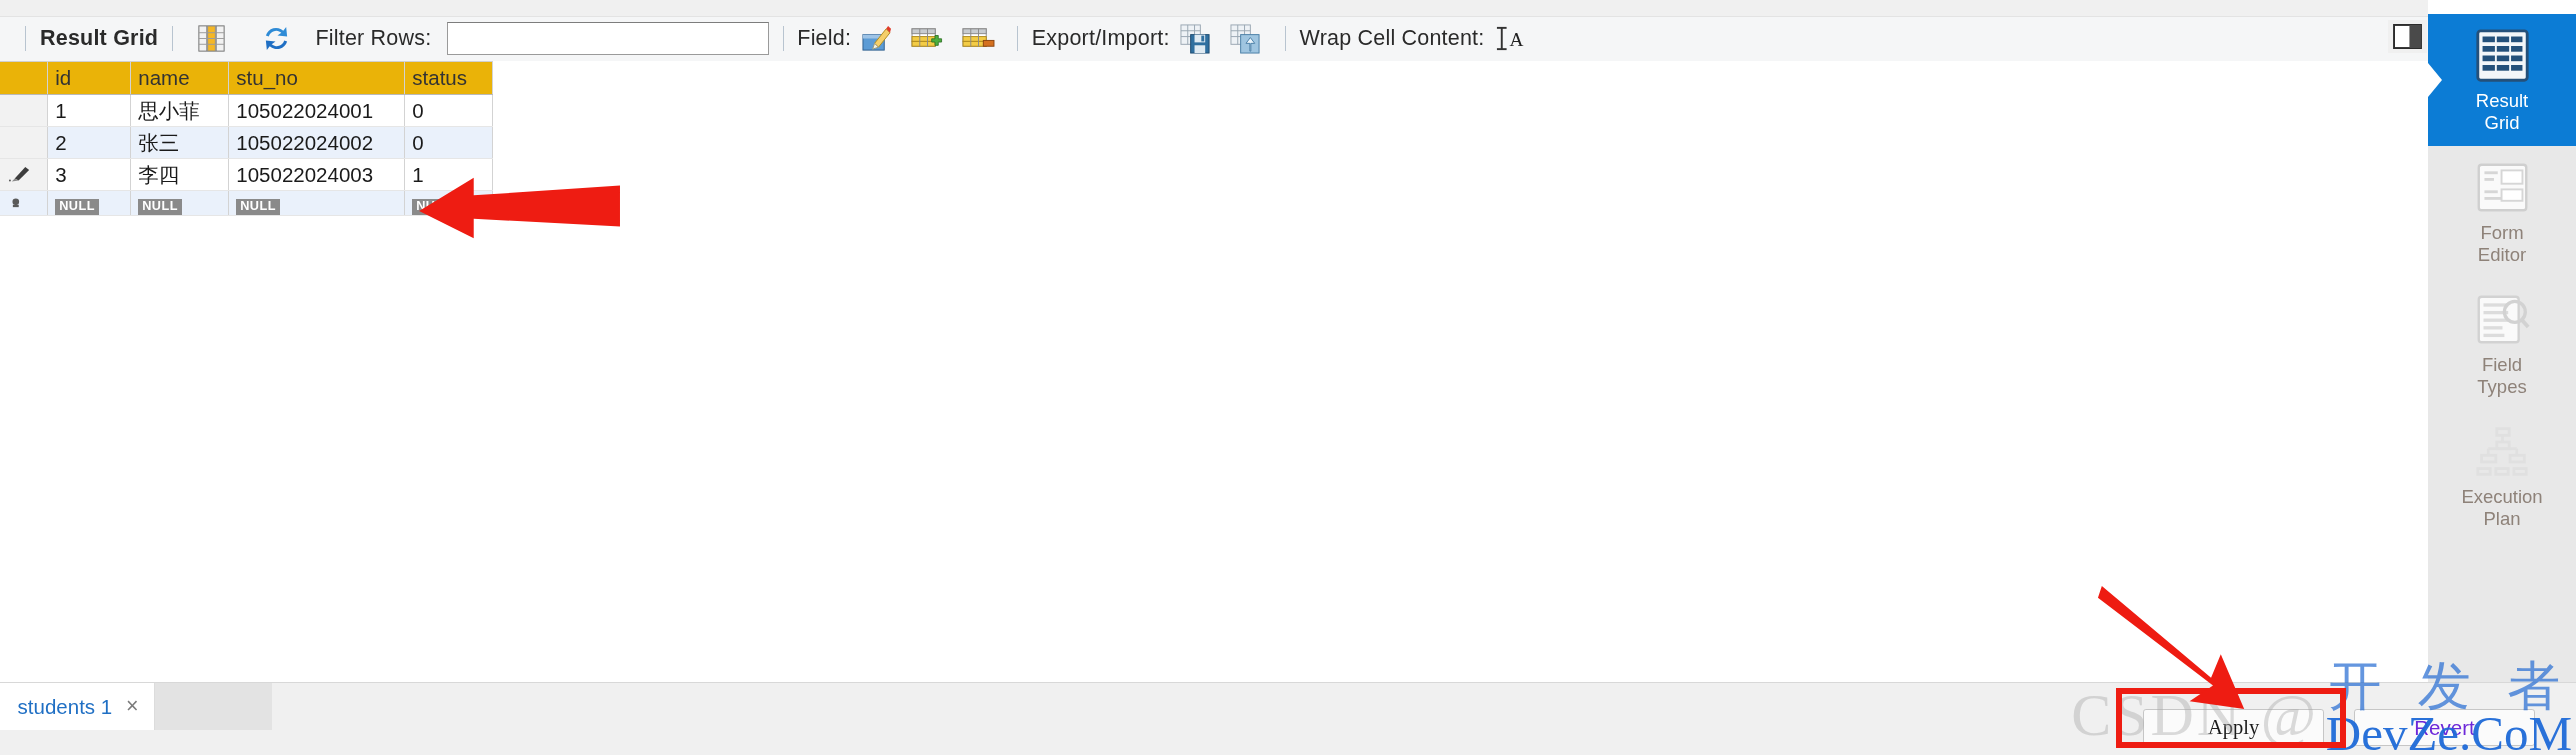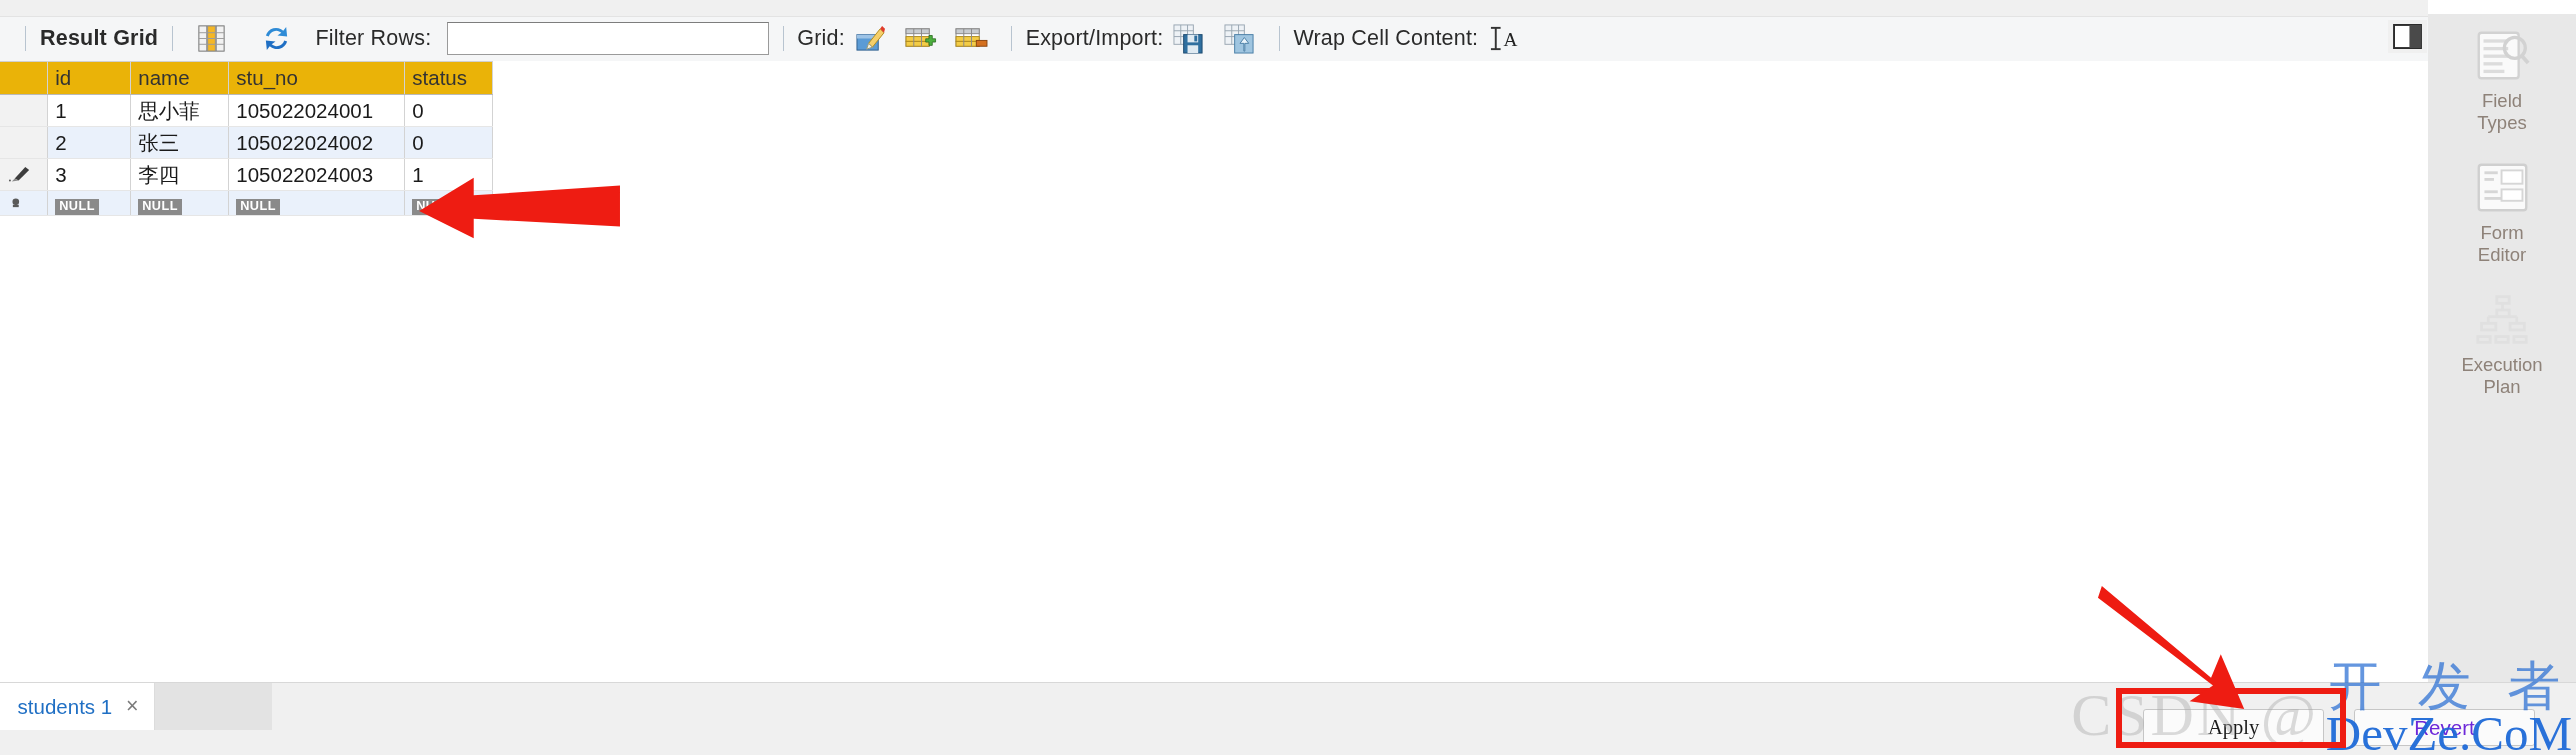--- a/index.html
+++ b/index.html
@@ -332,21 +332,21 @@
     </span>
 
     <div class="tb-gap"></div>
 
     <span class="tb-label normal">Filter Rows:</span>
 
     <input class="filter-input" type="text" placeholder="" style="">
 
     <div class="tb-sep"></div>
 
-    <span class="tb-label normal">Grid:</span>
+    <span class="tb-label normal">Field:</span>
 
     <span class="tb-btn">
       <svg width="31" height="29" viewBox="0 0 32 30">
         <rect x="2" y="11" width="22" height="16" fill="#5b9bd5" stroke="#2f5f8f"></rect>
         <rect x="2" y="11" width="22" height="4" fill="#9dc3e6"></rect>
         <path d="M14 20 L26 5 L30 9 L18 24 z" fill="#f5cf6a" stroke="#b08b1e"></path>
         <path d="M14 20 L18 24 L12 26 z" fill="#f5f0e0" stroke="#9a9a7a"></path>
         <path d="M26 5 L30 9 L31 5 L28 2 z" fill="#e03b2a"></path>
       </svg>
     </span>
@@ -509,52 +509,73 @@
     </table>
 
     <svg class="anno" style="left:419px; top:109px;" width="205" height="78" viewBox="0 0 210 80">
       <path d="M0 42 L56 8 L56 26 L206 16 L206 58 L56 50 L56 70 z" fill="#ee1c12"></path>
     </svg>
   </div>
 
   <div class="side">
     <div class="side-inner">
 
+      <div class="side-item active">
+        <svg class="side-ico" viewBox="0 0 60 60">
+          <rect x="4" y="4" width="52" height="52" rx="3" fill="#f3f6f9" stroke="#24507a" stroke-width="3"></rect>
+          <g fill="#24507a">
+            <rect x="9" y="10" width="13" height="6"></rect>
+              <rect x="24" y="10" width="13" height="6"></rect>
+              <rect x="39" y="10" width="12" height="6"></rect>
+            <rect x="9" y="20" width="13" height="6"></rect>
+              <rect x="24" y="20" width="13" height="6"></rect>
+              <rect x="39" y="20" width="12" height="6"></rect>
+            <rect x="9" y="30" width="13" height="6"></rect>
+              <rect x="24" y="30" width="13" height="6"></rect>
+              <rect x="39" y="30" width="12" height="6"></rect>
+            <rect x="9" y="40" width="13" height="6"></rect>
+              <rect x="24" y="40" width="13" height="6"></rect>
+              <rect x="39" y="40" width="12" height="6"></rect>
+          </g>
+        </svg>
+        <div class="side-text">Result
+Grid</div>
+      </div>
+
+      <div class="side-item dim">
+        <svg class="side-ico" viewBox="0 0 60 60">
+          <rect x="5" y="6" width="50" height="48" rx="3" fill="#fafafa" stroke="#cfcfcf" stroke-width="2.5"></rect>
+          <g fill="#d6d6d6">
+            <rect x="11" y="13" width="14" height="3"></rect>
+              <rect x="11" y="20" width="10" height="3"></rect>
+            <rect x="11" y="33" width="14" height="3"></rect>
+              <rect x="11" y="40" width="18" height="3"></rect>
+          </g>
+          <rect x="29" y="12" width="22" height="14" fill="#ffffff" stroke="#d6d6d6" stroke-width="2"></rect>
+          <rect x="29" y="32" width="22" height="12" fill="#ffffff" stroke="#d6d6d6" stroke-width="2"></rect>
+        </svg>
+        <div class="side-text">Form
+Editor</div>
+      </div>
 
       <div class="side-item dim">
         <svg class="side-ico" viewBox="0 0 60 60">
           <rect x="5" y="6" width="42" height="48" rx="3" fill="#fafafa" stroke="#d2d2d2" stroke-width="2.5"></rect>
           <g fill="#dcdcdc">
             <rect x="10" y="13" width="26" height="3.5"></rect>
               <rect x="10" y="21" width="26" height="3.5"></rect>
             <rect x="10" y="29" width="26" height="3.5"></rect>
               <rect x="10" y="37" width="20" height="3.5"></rect>
             <rect x="10" y="45" width="22" height="3.5"></rect>
           </g>
           <circle cx="43" cy="22" r="11" fill="none" stroke="#d2d2d2" stroke-width="3.5"></circle>
           <line x1="50" y1="30" x2="57" y2="38" stroke="#d2d2d2" stroke-width="4"></line>
         </svg>
         <div class="side-text">Field
 Types</div>
-      </div>
-
-      <div class="side-item dim">
-        <svg class="side-ico" viewBox="0 0 60 60">
-          <rect x="5" y="6" width="50" height="48" rx="3" fill="#fafafa" stroke="#cfcfcf" stroke-width="2.5"></rect>
-          <g fill="#d6d6d6">
-            <rect x="11" y="13" width="14" height="3"></rect>
-              <rect x="11" y="20" width="10" height="3"></rect>
-            <rect x="11" y="33" width="14" height="3"></rect>
-              <rect x="11" y="40" width="18" height="3"></rect>
-          </g>
-          <rect x="29" y="12" width="22" height="14" fill="#ffffff" stroke="#d6d6d6" stroke-width="2"></rect>
-          <rect x="29" y="32" width="22" height="12" fill="#ffffff" stroke="#d6d6d6" stroke-width="2"></rect>
-        </svg>
-        <div class="side-text">Form
-Editor</div>
       </div>
 
 
       <div class="side-item dim">
         <svg class="side-ico" viewBox="0 0 60 60">
           <g fill="none" stroke="#e0e0e0" stroke-width="3">
             <rect x="24" y="6" width="13" height="7"></rect>
             <rect x="24" y="20" width="13" height="7"></rect>
             <rect x="8" y="34" width="15" height="7"></rect>
             <rect x="38" y="34" width="15" height="7"></rect>

